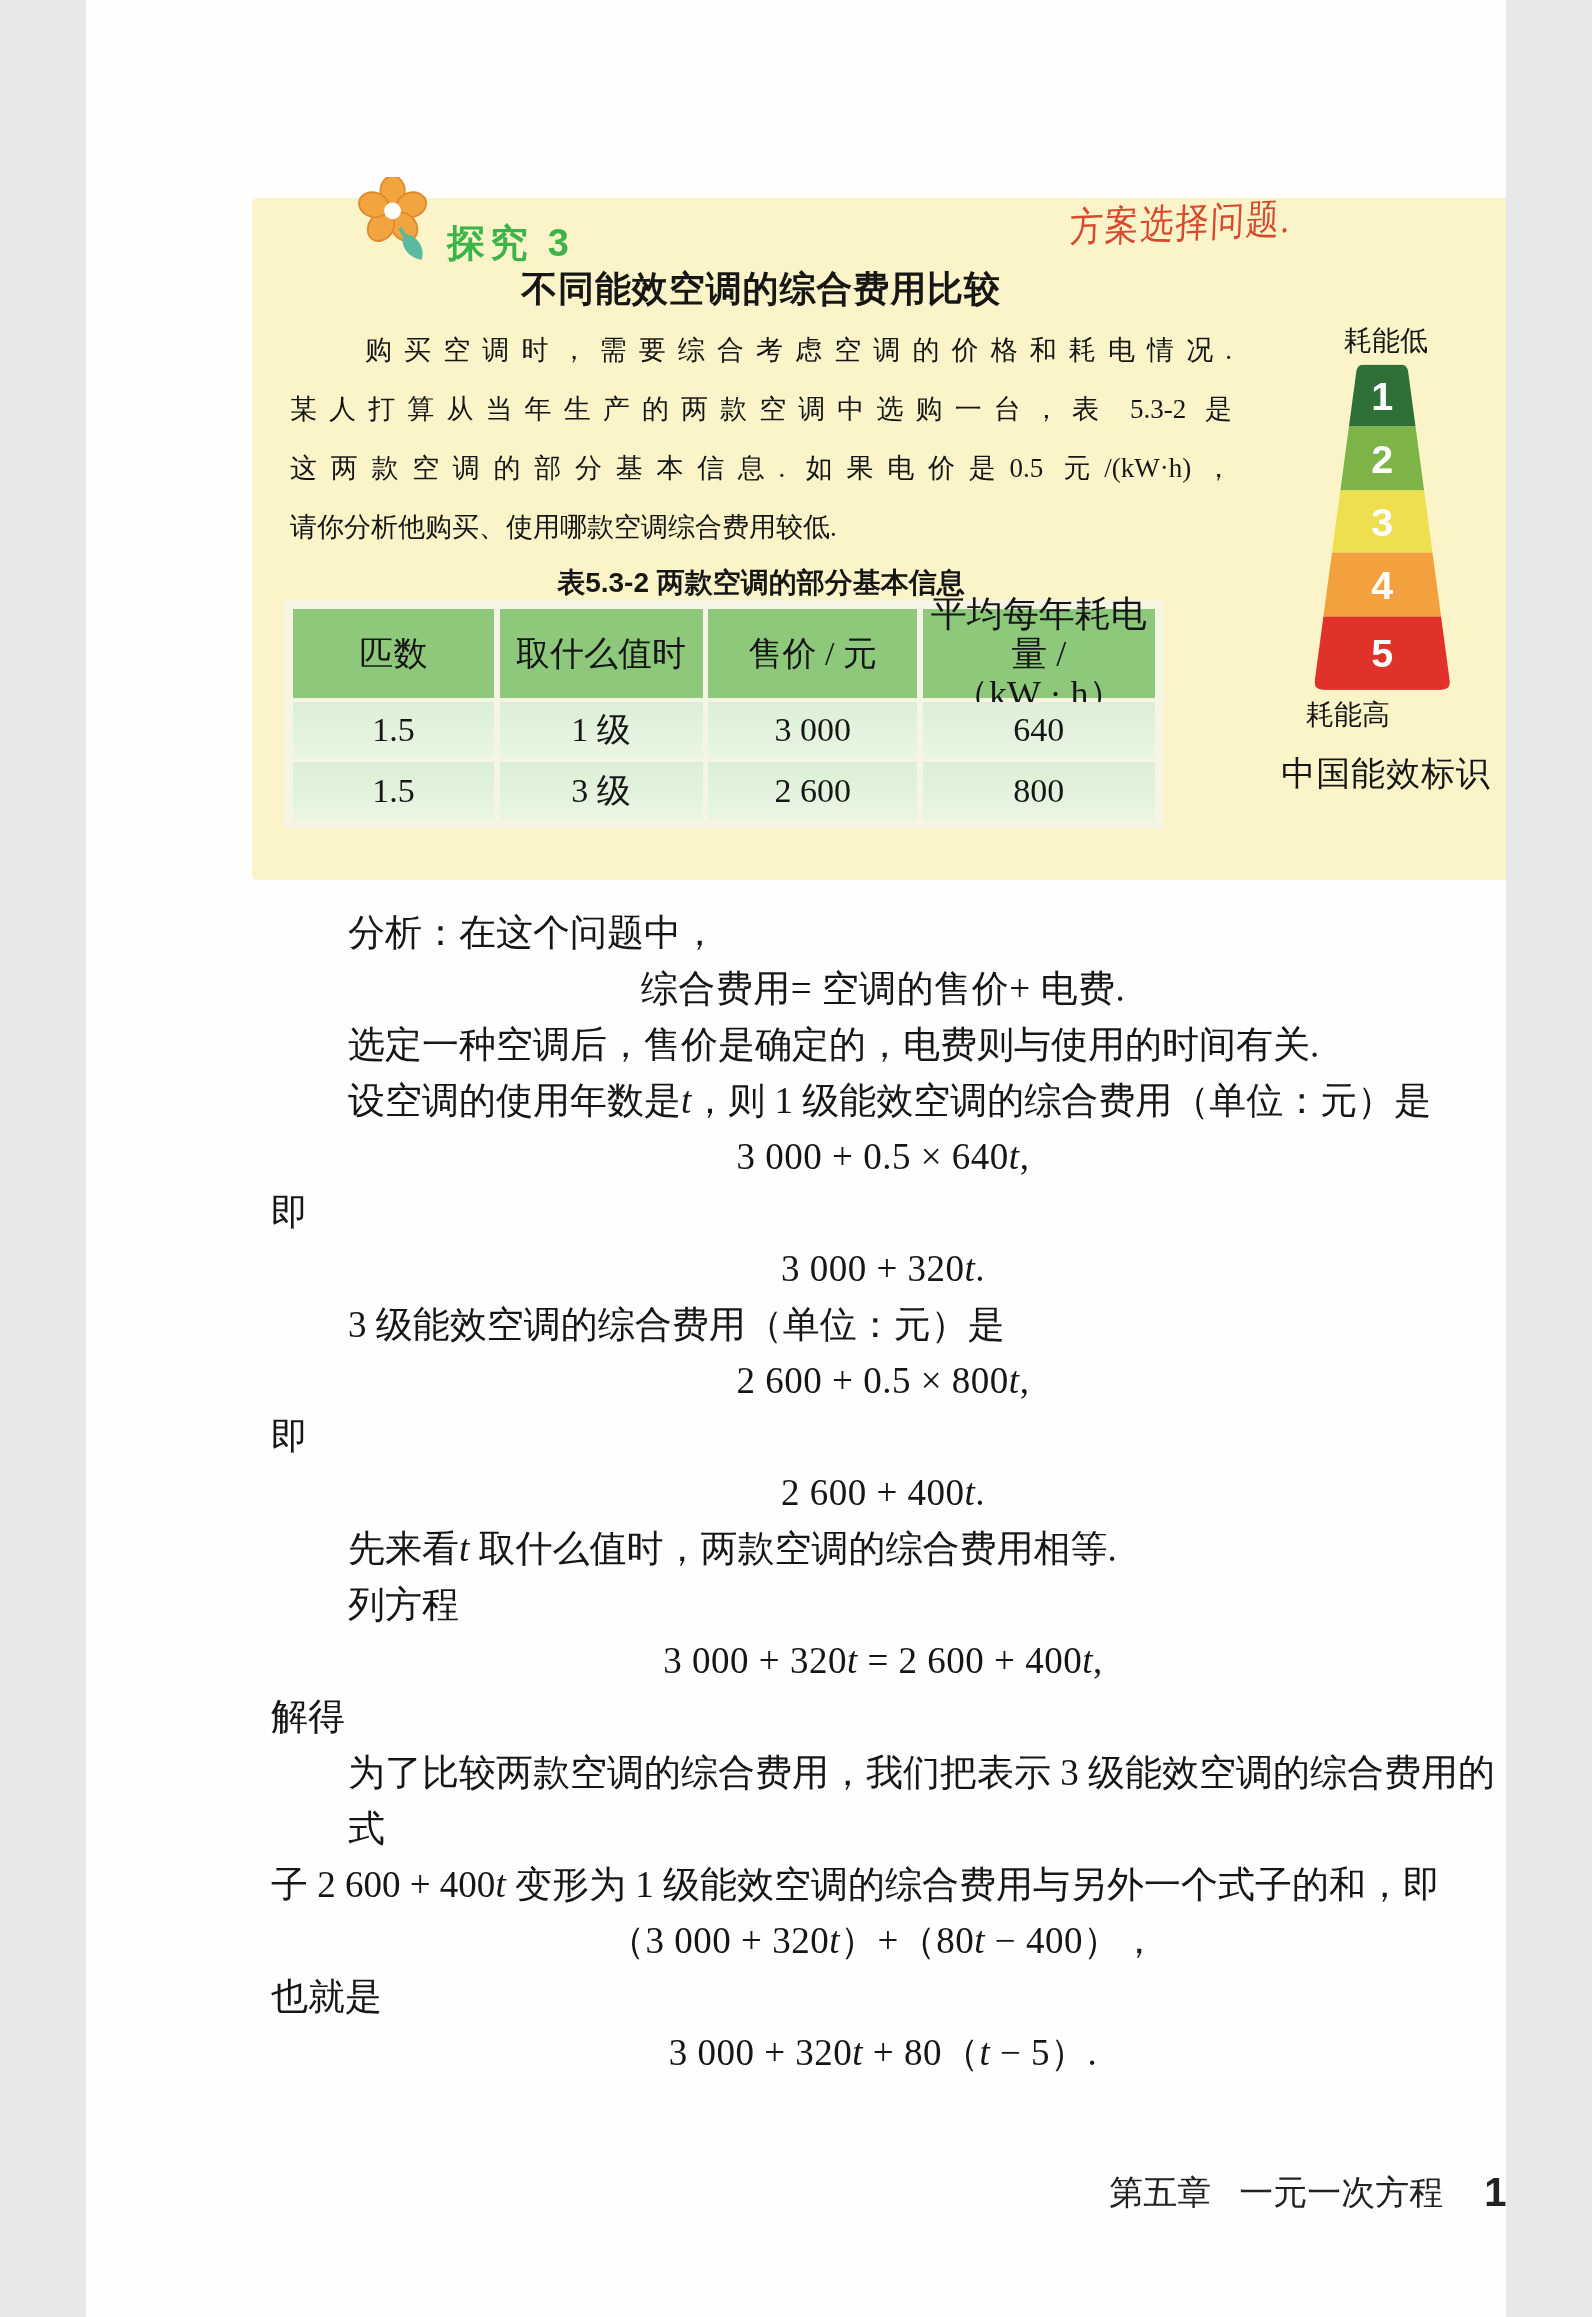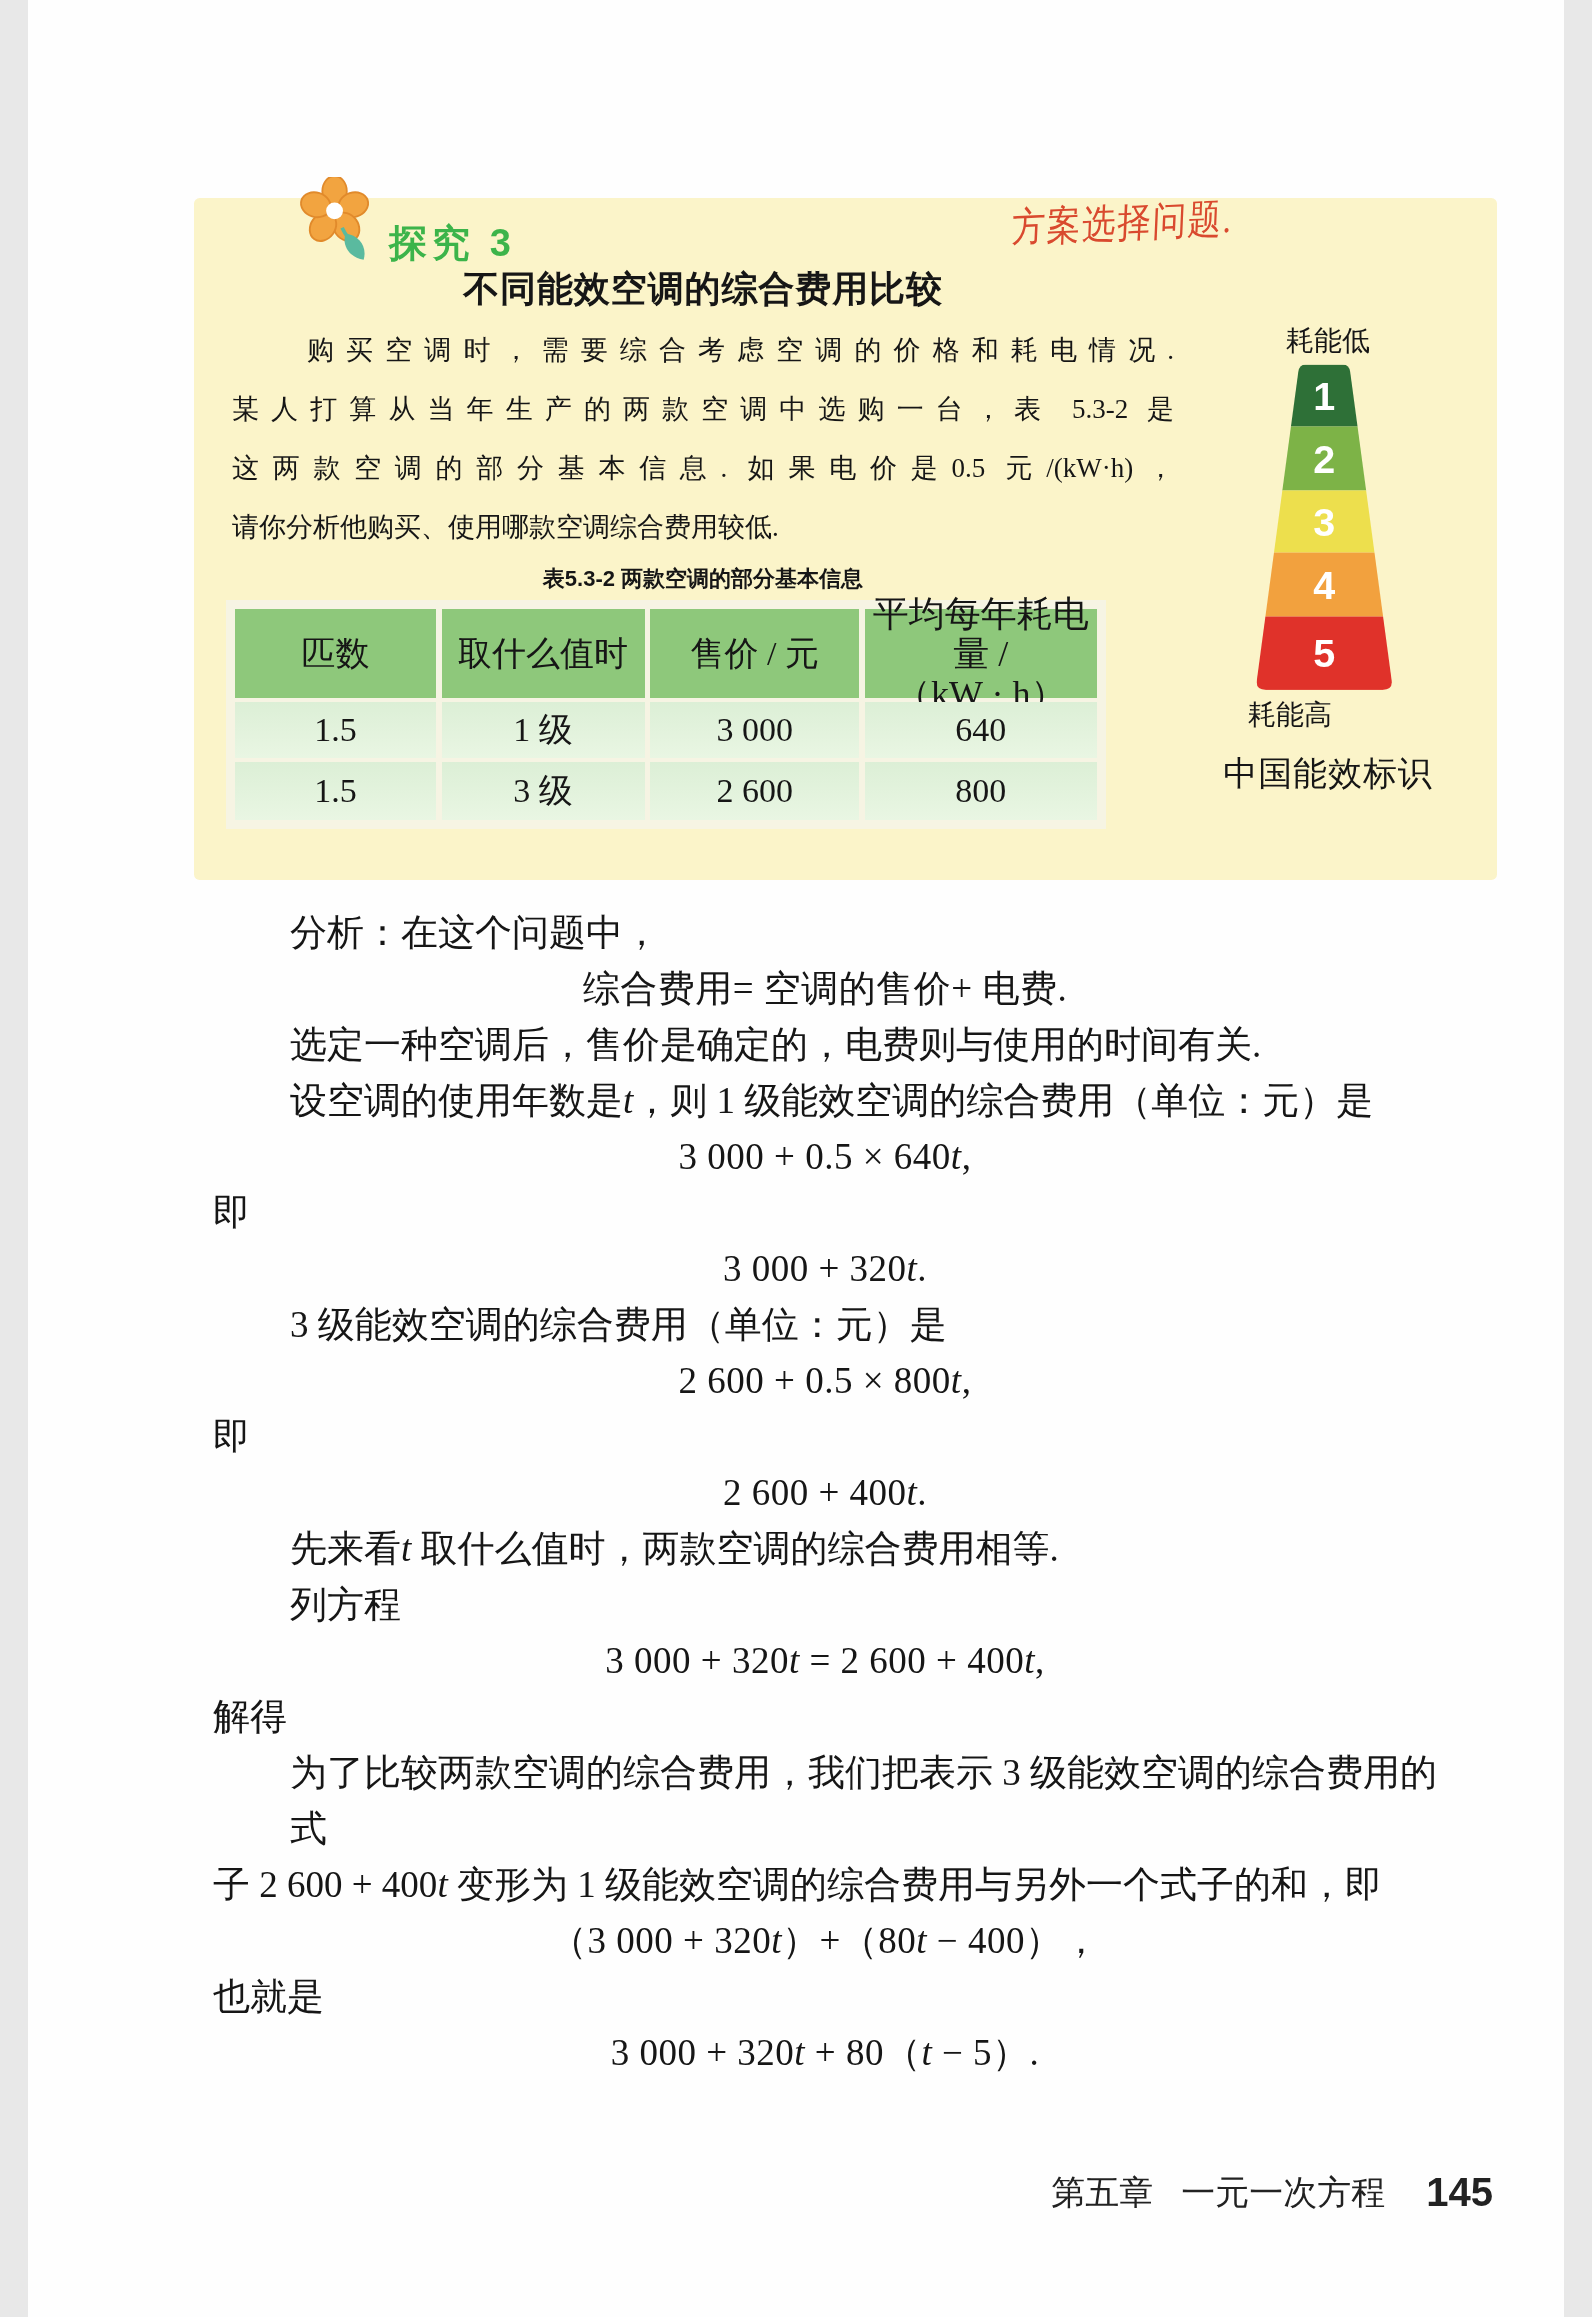--- a/index.html
+++ b/index.html
@@ -1,17 +1,17 @@
 <!DOCTYPE html>
 <html style="font-size:15px"><head>
 <meta charset="utf-8">
 <style>
   html,body{margin:0;padding:0;background:#e8e8e8;}
   .page{
-    position:relative;width:1536px;height:2317px;background:#fefefe;
+    position:relative;width:1420px;height:2317px;background:#fefefe;
     font-family:"Liberation Serif","DejaVu Serif",serif;color:#161616;
     overflow:hidden;margin:0 auto;
   }
   .sans{font-family:"Liberation Sans","DejaVu Sans",sans-serif;}
 
   
   .explore-box{position:absolute;left:166px;top:198px;width:1303px;height:682px;
     background:#FBF4C9;border-radius:5.6px;}
   .flower{position:absolute;left:269px;top:177px;width:77px;height:94px;}
   .badge{position:absolute;left:361px;top:218px;font-size:38px;font-weight:bold;
@@ -21,21 +21,21 @@
     transform-origin:left top;white-space:nowrap;}
   .sec-title{position:absolute;left:206px;top:265px;width:938px;text-align:center;
     font-size:36px;font-weight:bold;letter-spacing:0.9px;}
   .para{position:absolute;left:204px;top:321px;width:942px;font-size:27px;line-height:59px;}
   .para .pl{white-space:nowrap;text-align:justify;text-align-last:justify;}
   .para .pl.first{text-indent:75px;}
   .para .pl.last{text-align-last:left;}
 
   
   .tbl-caption{position:absolute;left:206px;top:564px;width:938px;text-align:center;
-    font-size:22px;font-weight:bold;}
+    font-size:28px;font-weight:bold;}
   .info-table{position:absolute;left:198px;top:600px;display:grid;
     grid-template-columns:201px 203px 209px 232px;
     grid-template-rows:89px 56px 58px;
     gap:3.8px 5.6px;background:#F6F4E3;padding:9px;}
   .th{background:#8EC87B;display:flex;align-items:center;justify-content:center;
     font-size:34px;text-align:center;}
   .th.small{font-size:36px;line-height:40px;white-space:pre-line;}
   .td{background:linear-gradient(180deg,#DCEFD6,#E9F6E3);display:flex;
     align-items:center;justify-content:center;font-size:34px;}
 

